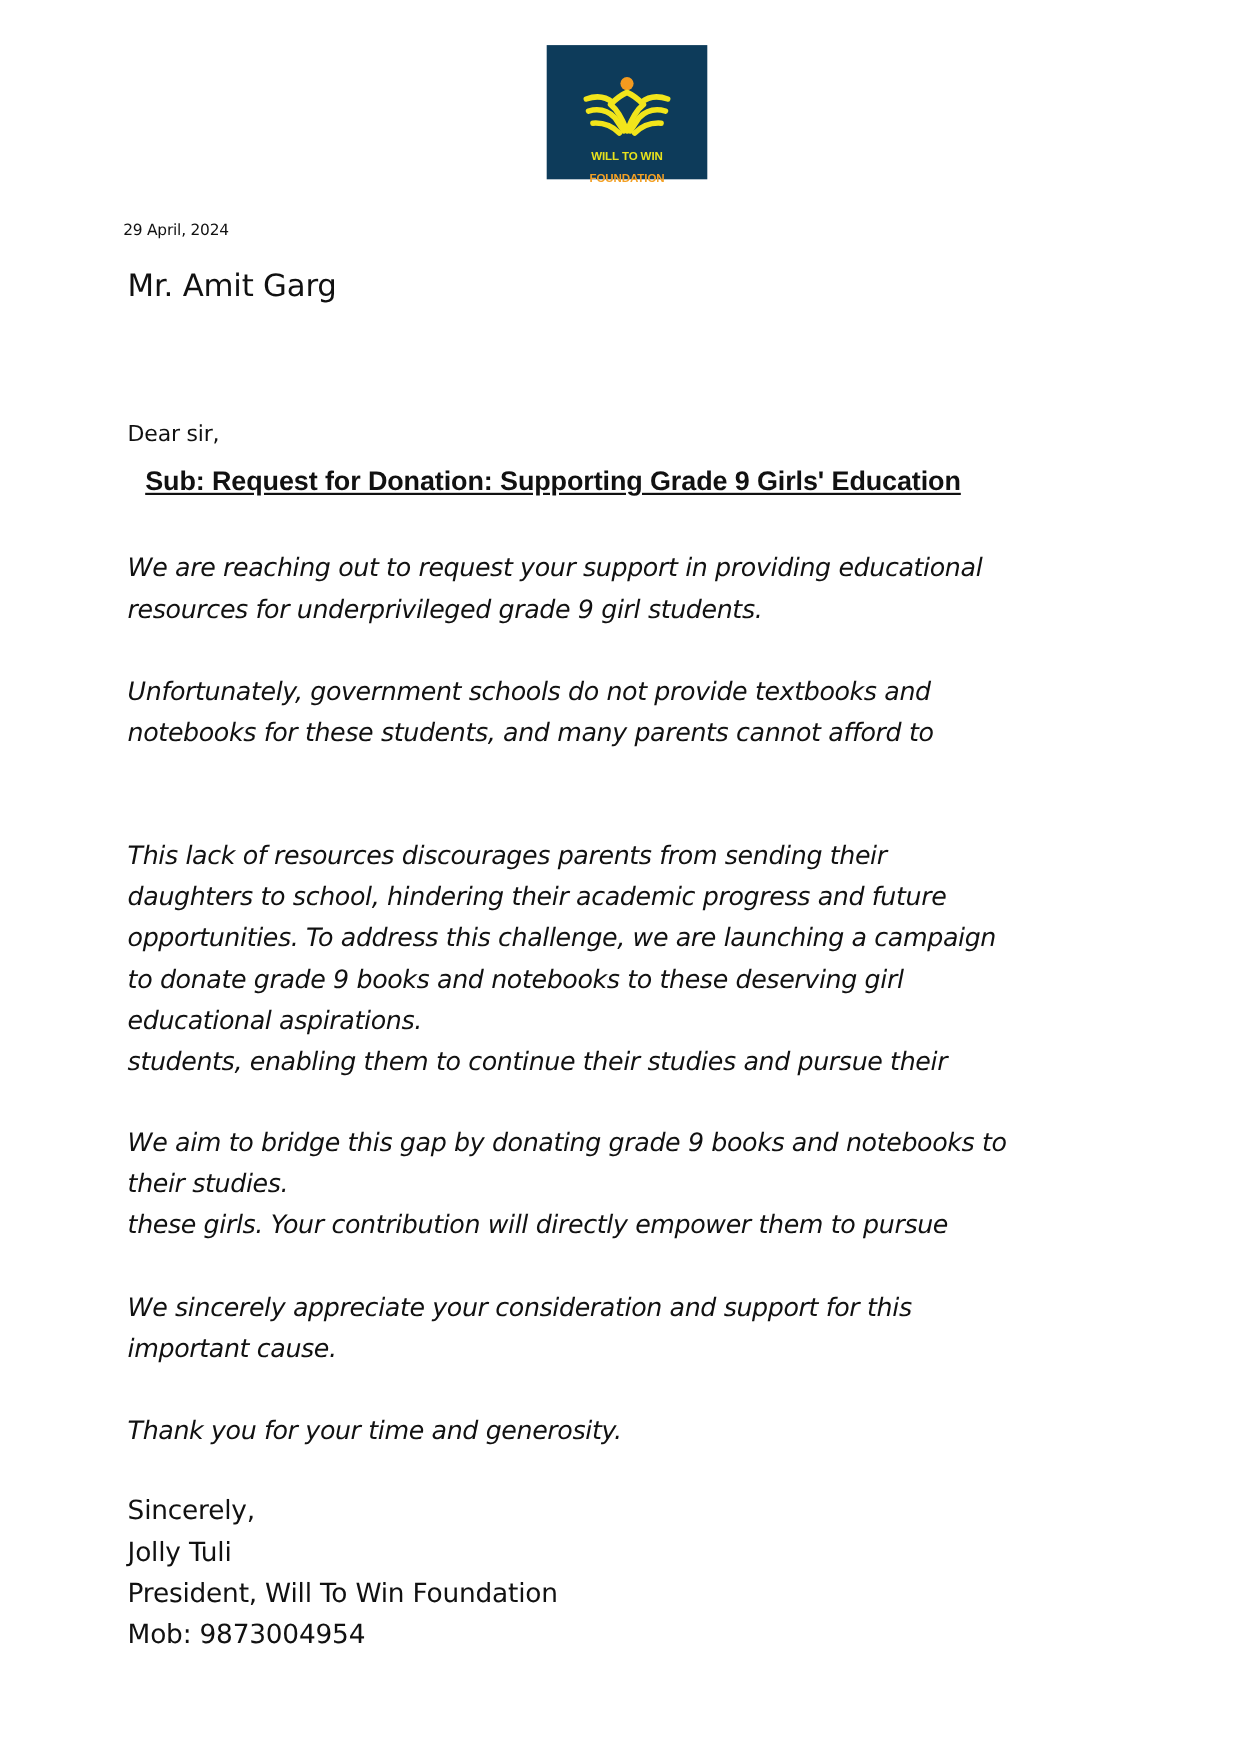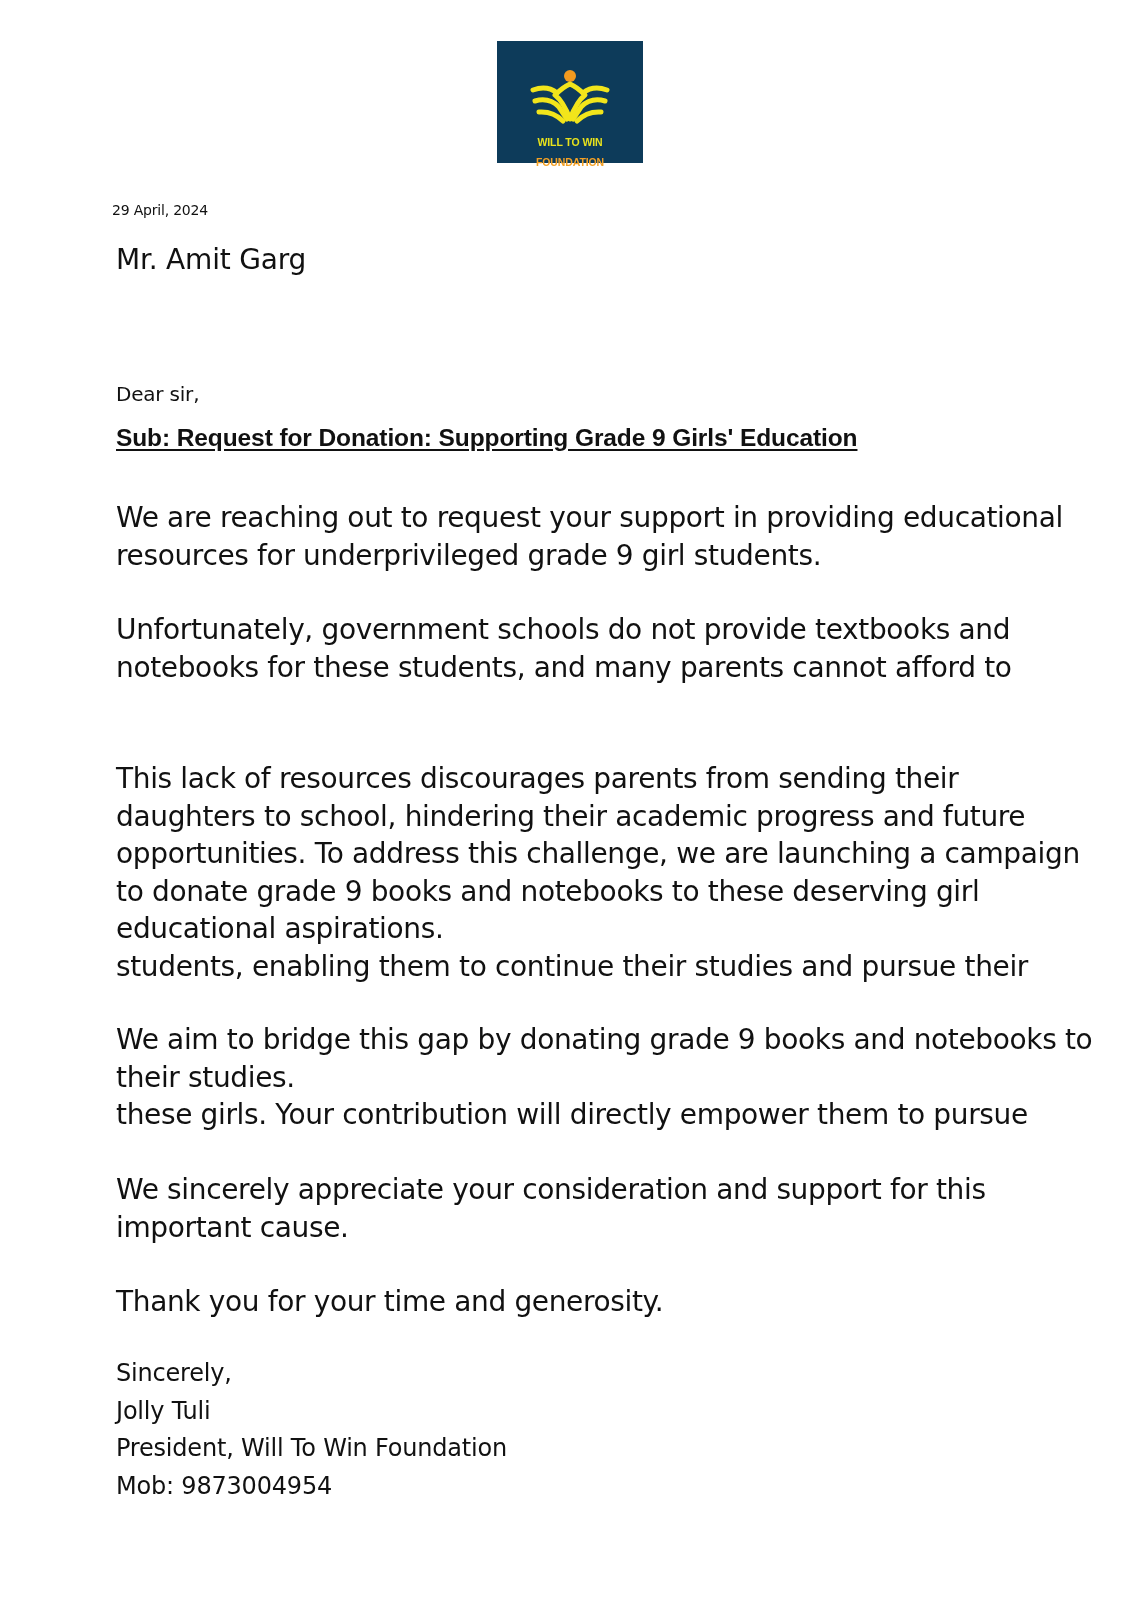--- a/index.html
+++ b/index.html
@@ -56,37 +56,38 @@
   .salutation {
     position: absolute;
     left: 116px;
     top: 354px;
     font-size: 20px;
     letter-spacing: -0.2px;
     margin-top: 28px;
   }
   .subject {
     position: absolute;
-    left: 116px;
+    left: 132px;
     top: 424px;
     font-family: "Liberation Sans", sans-serif;
     font-weight: bold;
     font-size: 24.5px;
     text-decoration: underline;
     text-underline-offset: 3px;
     letter-spacing: -0.1px;
     white-space: nowrap;
   }
   .para {
     position: absolute;
     left: 116px;
     width: 930px;
-    font-size: 28px;
+    font-size: 23px;
     line-height: 37.5px;
     letter-spacing: -0.35px;
+    font-style: italic;
   }
   .para .line { white-space: nowrap; display: block; }
   .sign {
     position: absolute;
     left: 116px;
     top: 1355px;
     font-size: 24px;
     line-height: 37.5px;
     letter-spacing: -0.2px;
   }

